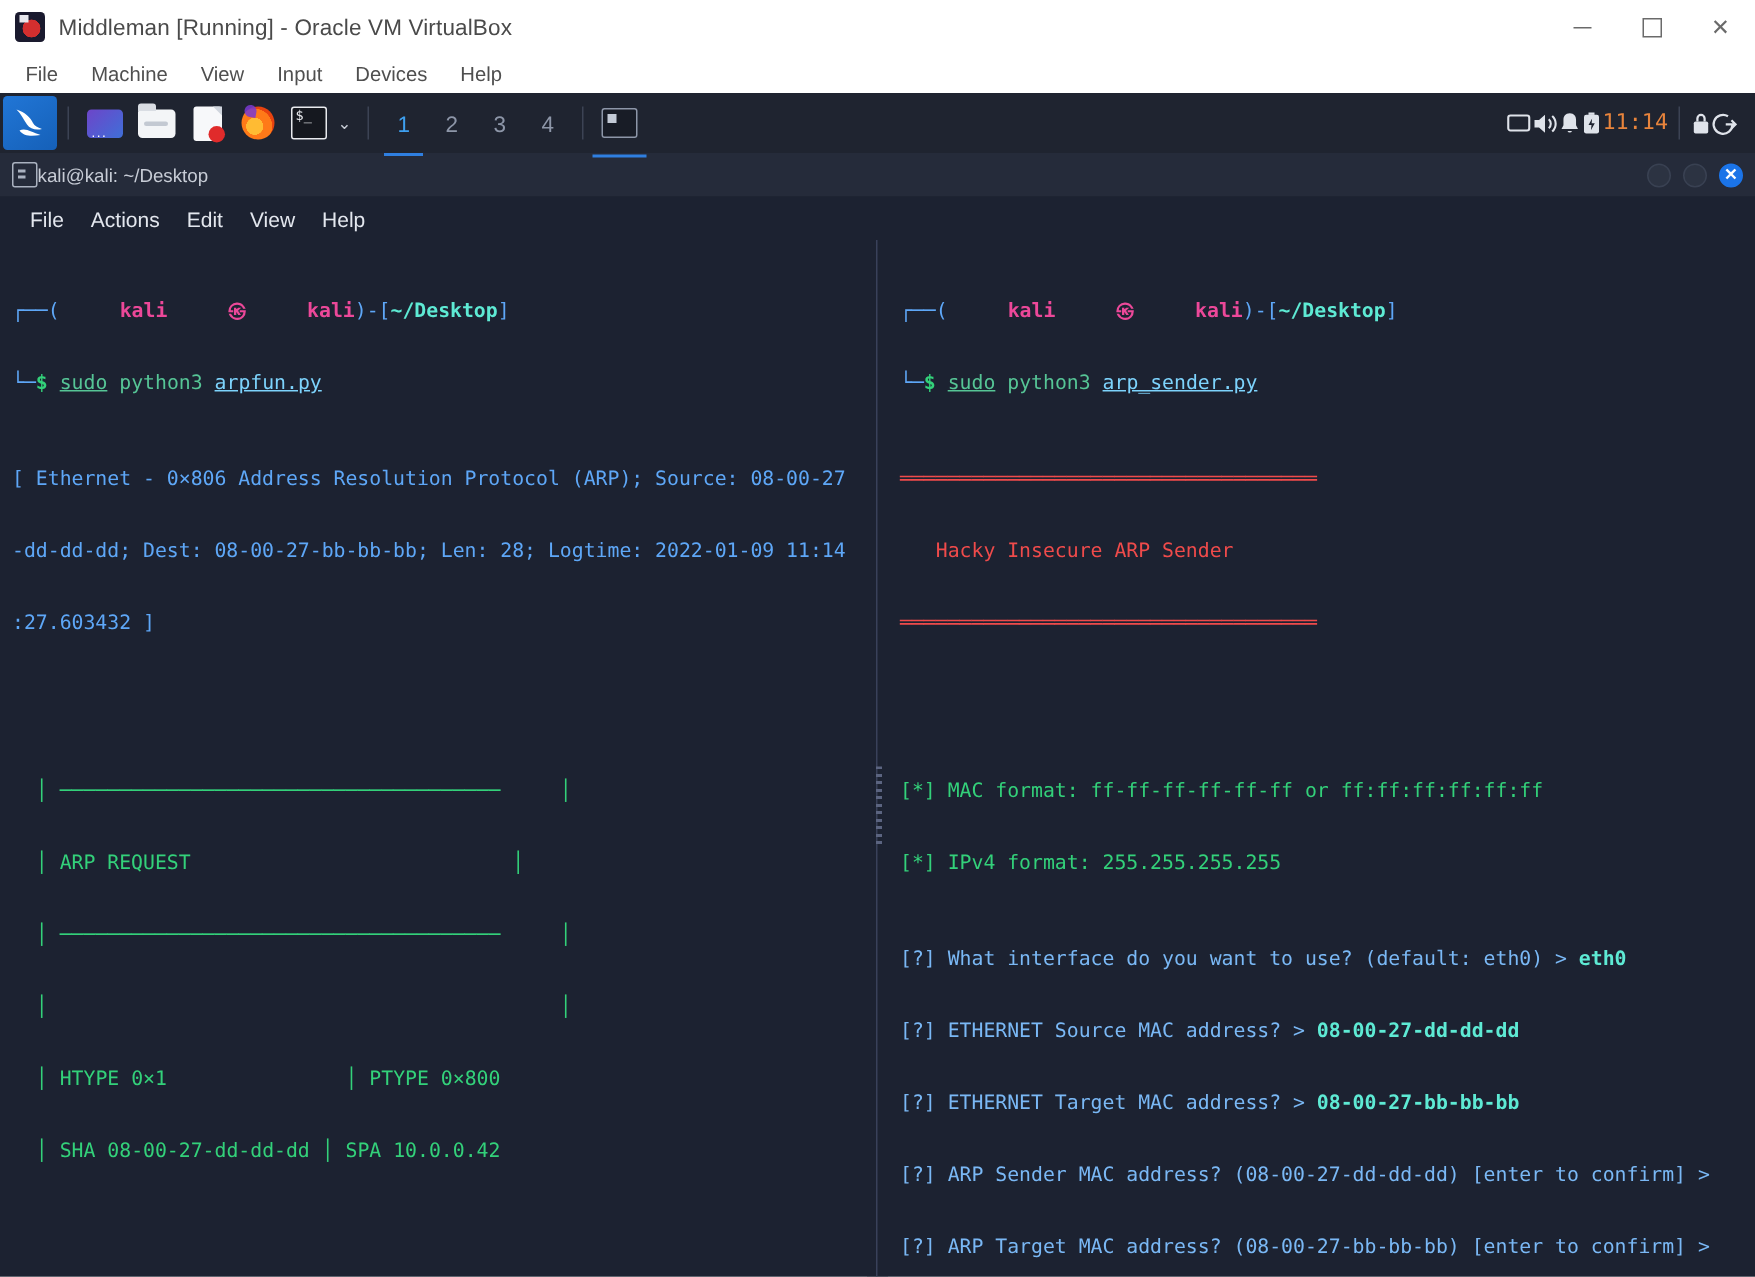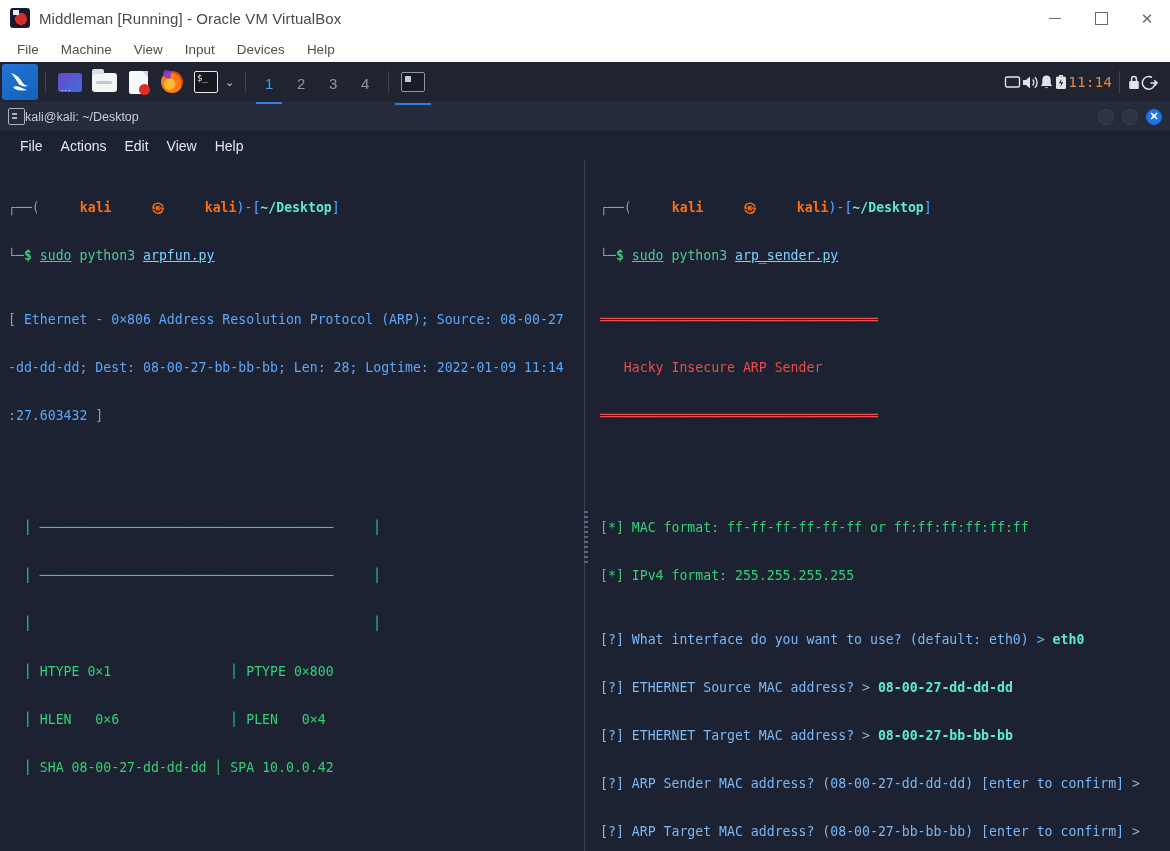--- a/index.html
+++ b/index.html
@@ -138,21 +138,21 @@
               background:#1c2231; position:relative; }
   #splitter:before { content:""; position:absolute; left:6px; top:0; bottom:0; width:1px;
                      background:#39415a; }
   #split-grip { width:4px; height:52px; background:transparent; position:relative; left:1px;
      background-image:repeating-linear-gradient(to bottom,#5b6organisms 0,#5b6480 2px,transparent 2px,transparent 5px);
   }
   #split-grip { background-image:repeating-linear-gradient(to bottom,#5b6480 0,#5b6480 2px,transparent 2px,transparent 5px); }
 
   
   .c-blue   { color:#5ea7f7; }
-  .c-bblue  { color:#f97316; font-weight:bold;padding-left:40px; }
+  .c-bblue  { color:#ec4899; font-weight:bold;padding-left:40px; }
   .c-green  { color:#33d17a; }
   .c-red    { color:#ef4b4b; }
   .c-white  { color:#7dd3fc; }
   .c-bwhite { color:#5eead4; font-weight:bold; }
   .c-lblue  { color:#7ab8f5; }
   .c-tgreen { color:#56c596; }
   .ul { text-decoration:underline; }
 
   .blank { height:16px; }
 </style>
@@ -304,24 +304,24 @@
           <div><span class="c-blue">┌──</span><span class="c-blue">(</span><span class="c-bblue">kali</span><span class="c-bblue">㉿</span><span class="c-bblue">kali</span><span class="c-blue">)-[</span><span class="c-bwhite">~/Desktop</span><span class="c-blue">]</span></div>
           <div><span class="c-blue">└─</span><span class="c-green" style="font-weight:bold">$</span><span> </span><span class="c-tgreen ul">sudo</span><span class="c-white"> </span><span class="c-tgreen">python3</span><span> </span><span class="c-white ul">arpfun.py</span></div>
 
           <div class="c-blue">[ Ethernet - 0×806 Address Resolution Protocol (ARP); Source: 08-00-27</div>
           <div class="c-blue">-dd-dd-dd; Dest: 08-00-27-bb-bb-bb; Len: 28; Logtime: 2022-01-09 11:14</div>
           <div class="c-blue">:27.603432 ]</div>
 
           
           <div style="color:#33d17a;">
             <div><span>  │ </span><span>─────────────────────────────────────</span><span>     │</span></div>
+            <div><span>  │ </span><span>ARP REQUEST</span><span style="visibility:hidden">──────────────────────</span><span>     │</span></div>
             <div><span>  │ </span><span>─────────────────────────────────────</span><span>     │</span></div>
             <div><span>  │ </span><span style="visibility:hidden">─────────────────────────────────────</span><span>     │</span></div>
             <div><span>  │ </span><span>HTYPE</span><span> </span><span>0×1</span><span style="visibility:hidden">00000000000000</span><span> │ </span><span>PTYPE</span><span> </span><span>0×800</span></div>
-            <div><span>  │ </span><span>HLEN </span><span> </span><span> 0×6</span><span style="visibility:hidden">0000000000000</span><span> │ </span><span>PLEN </span><span> </span><span> 0×4</span></div>
             <div><span>  │ </span><span>SHA</span><span> </span><span>08-00-27-dd-dd-dd</span><span> │ </span><span>SPA</span><span> </span><span>10.0.0.42</span></div>
             
             
             
           </div>
 
           
           
           
           

